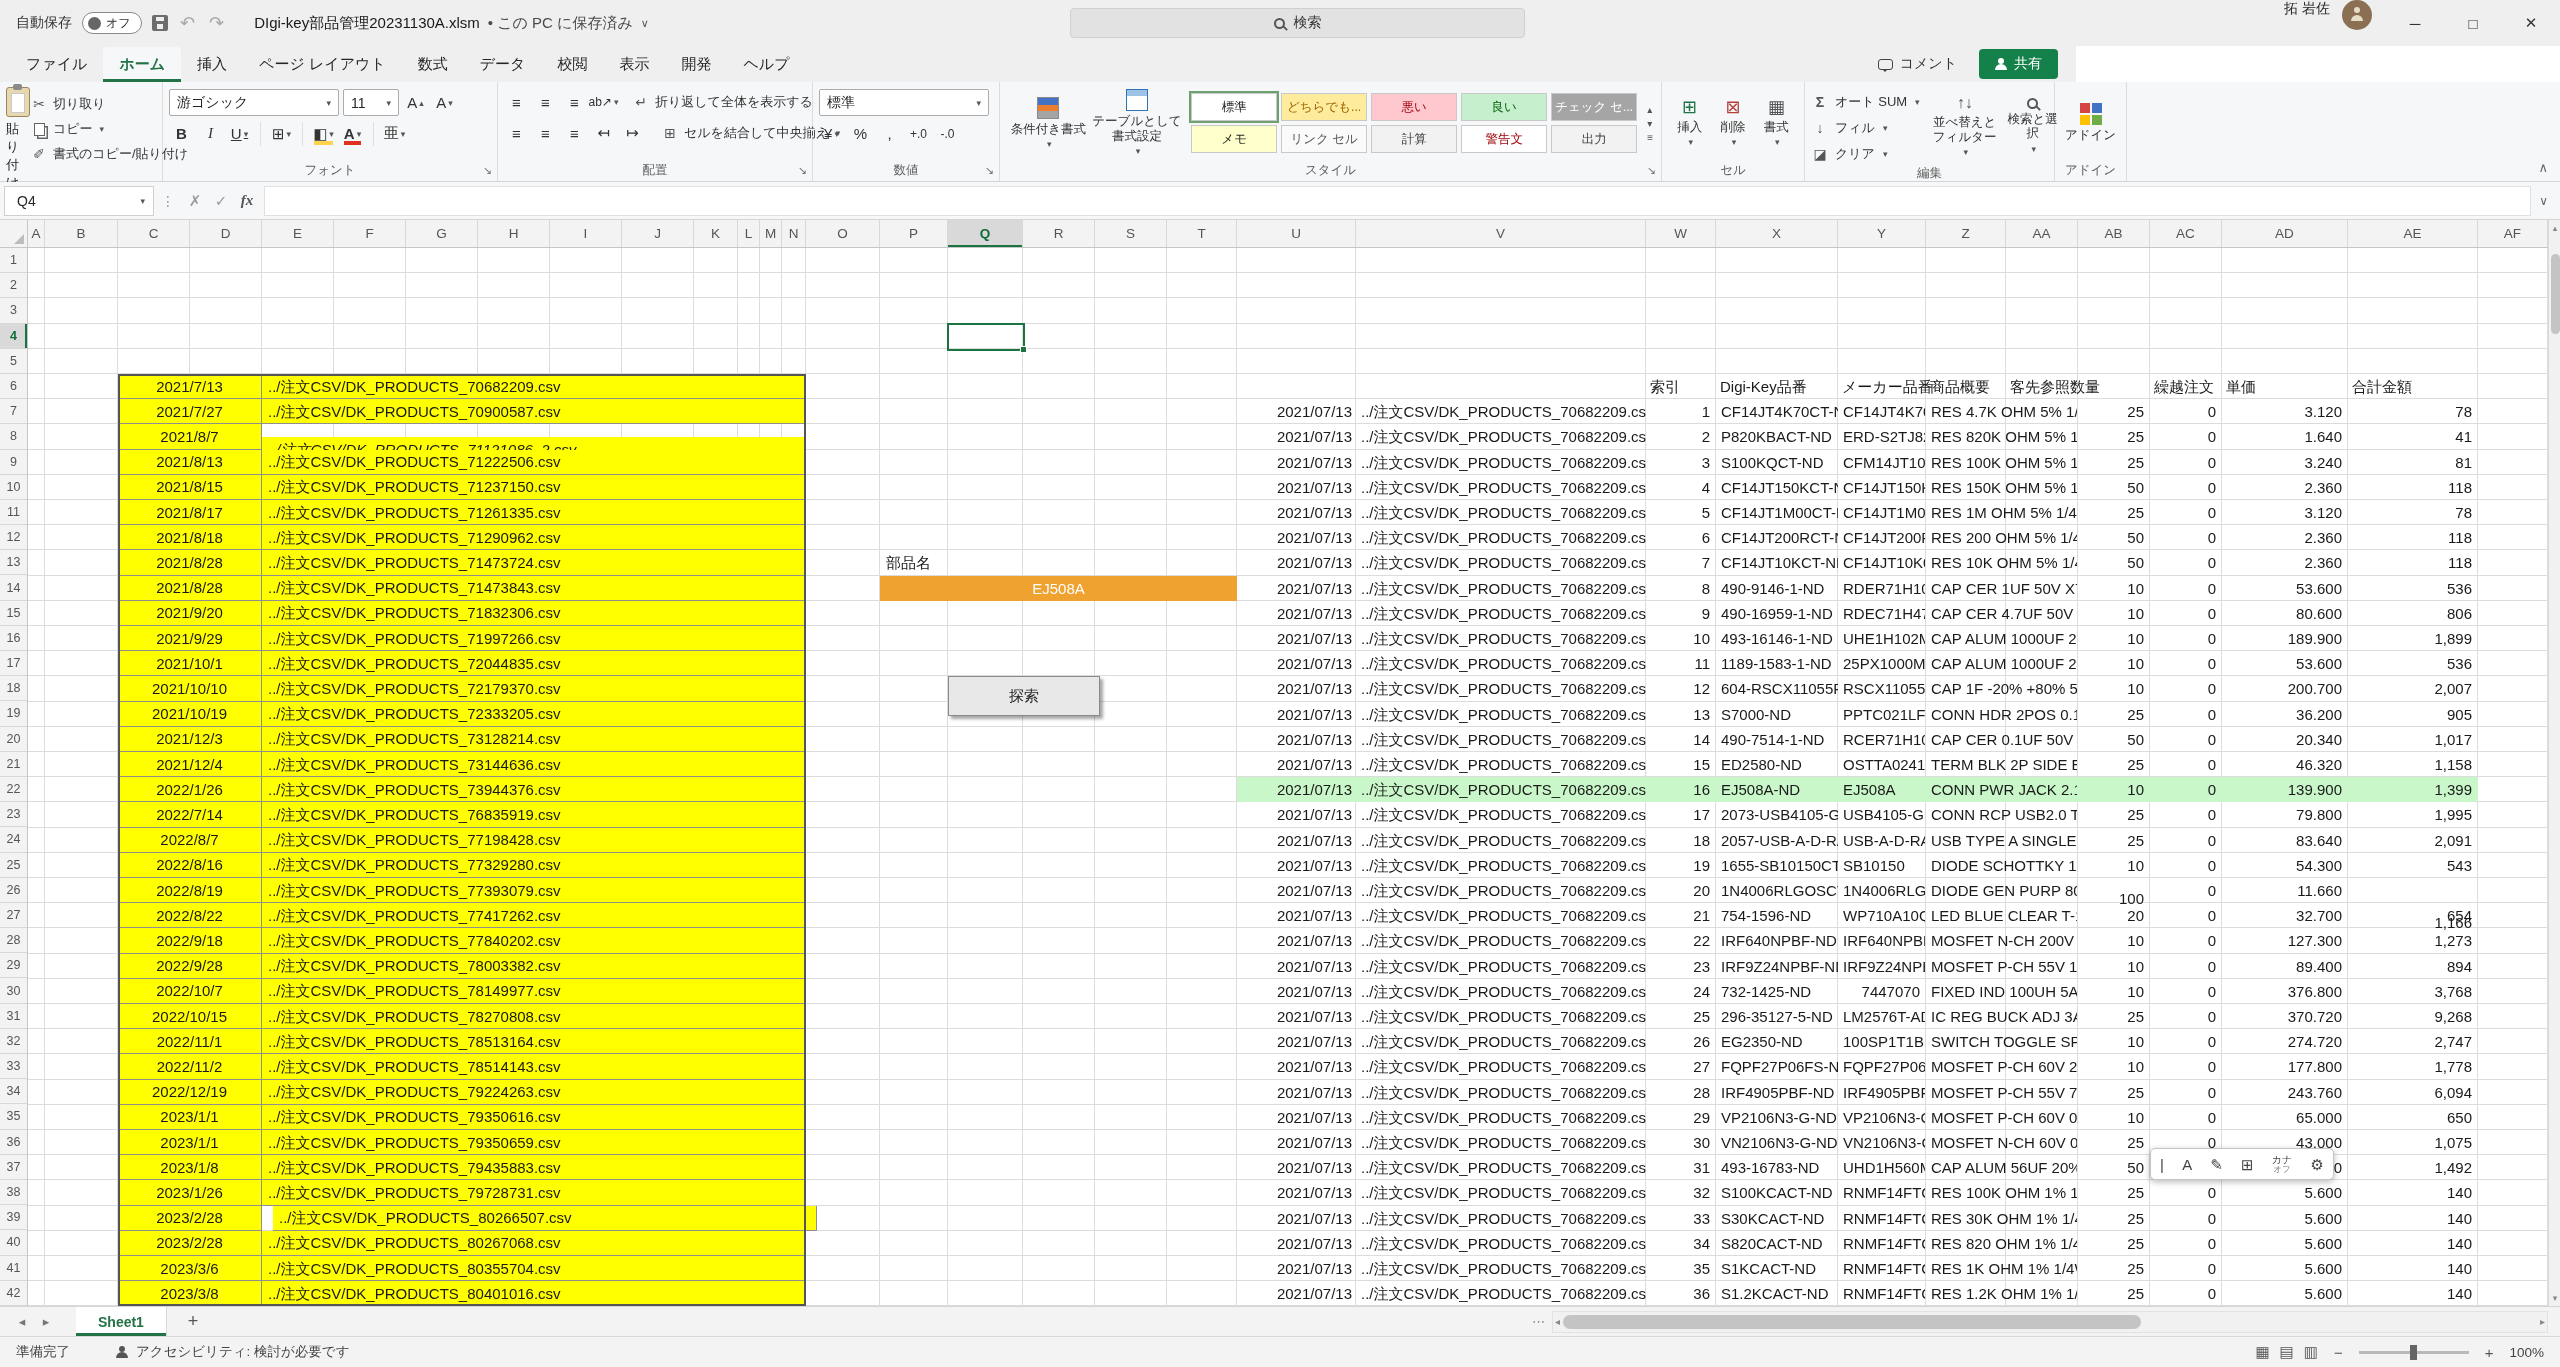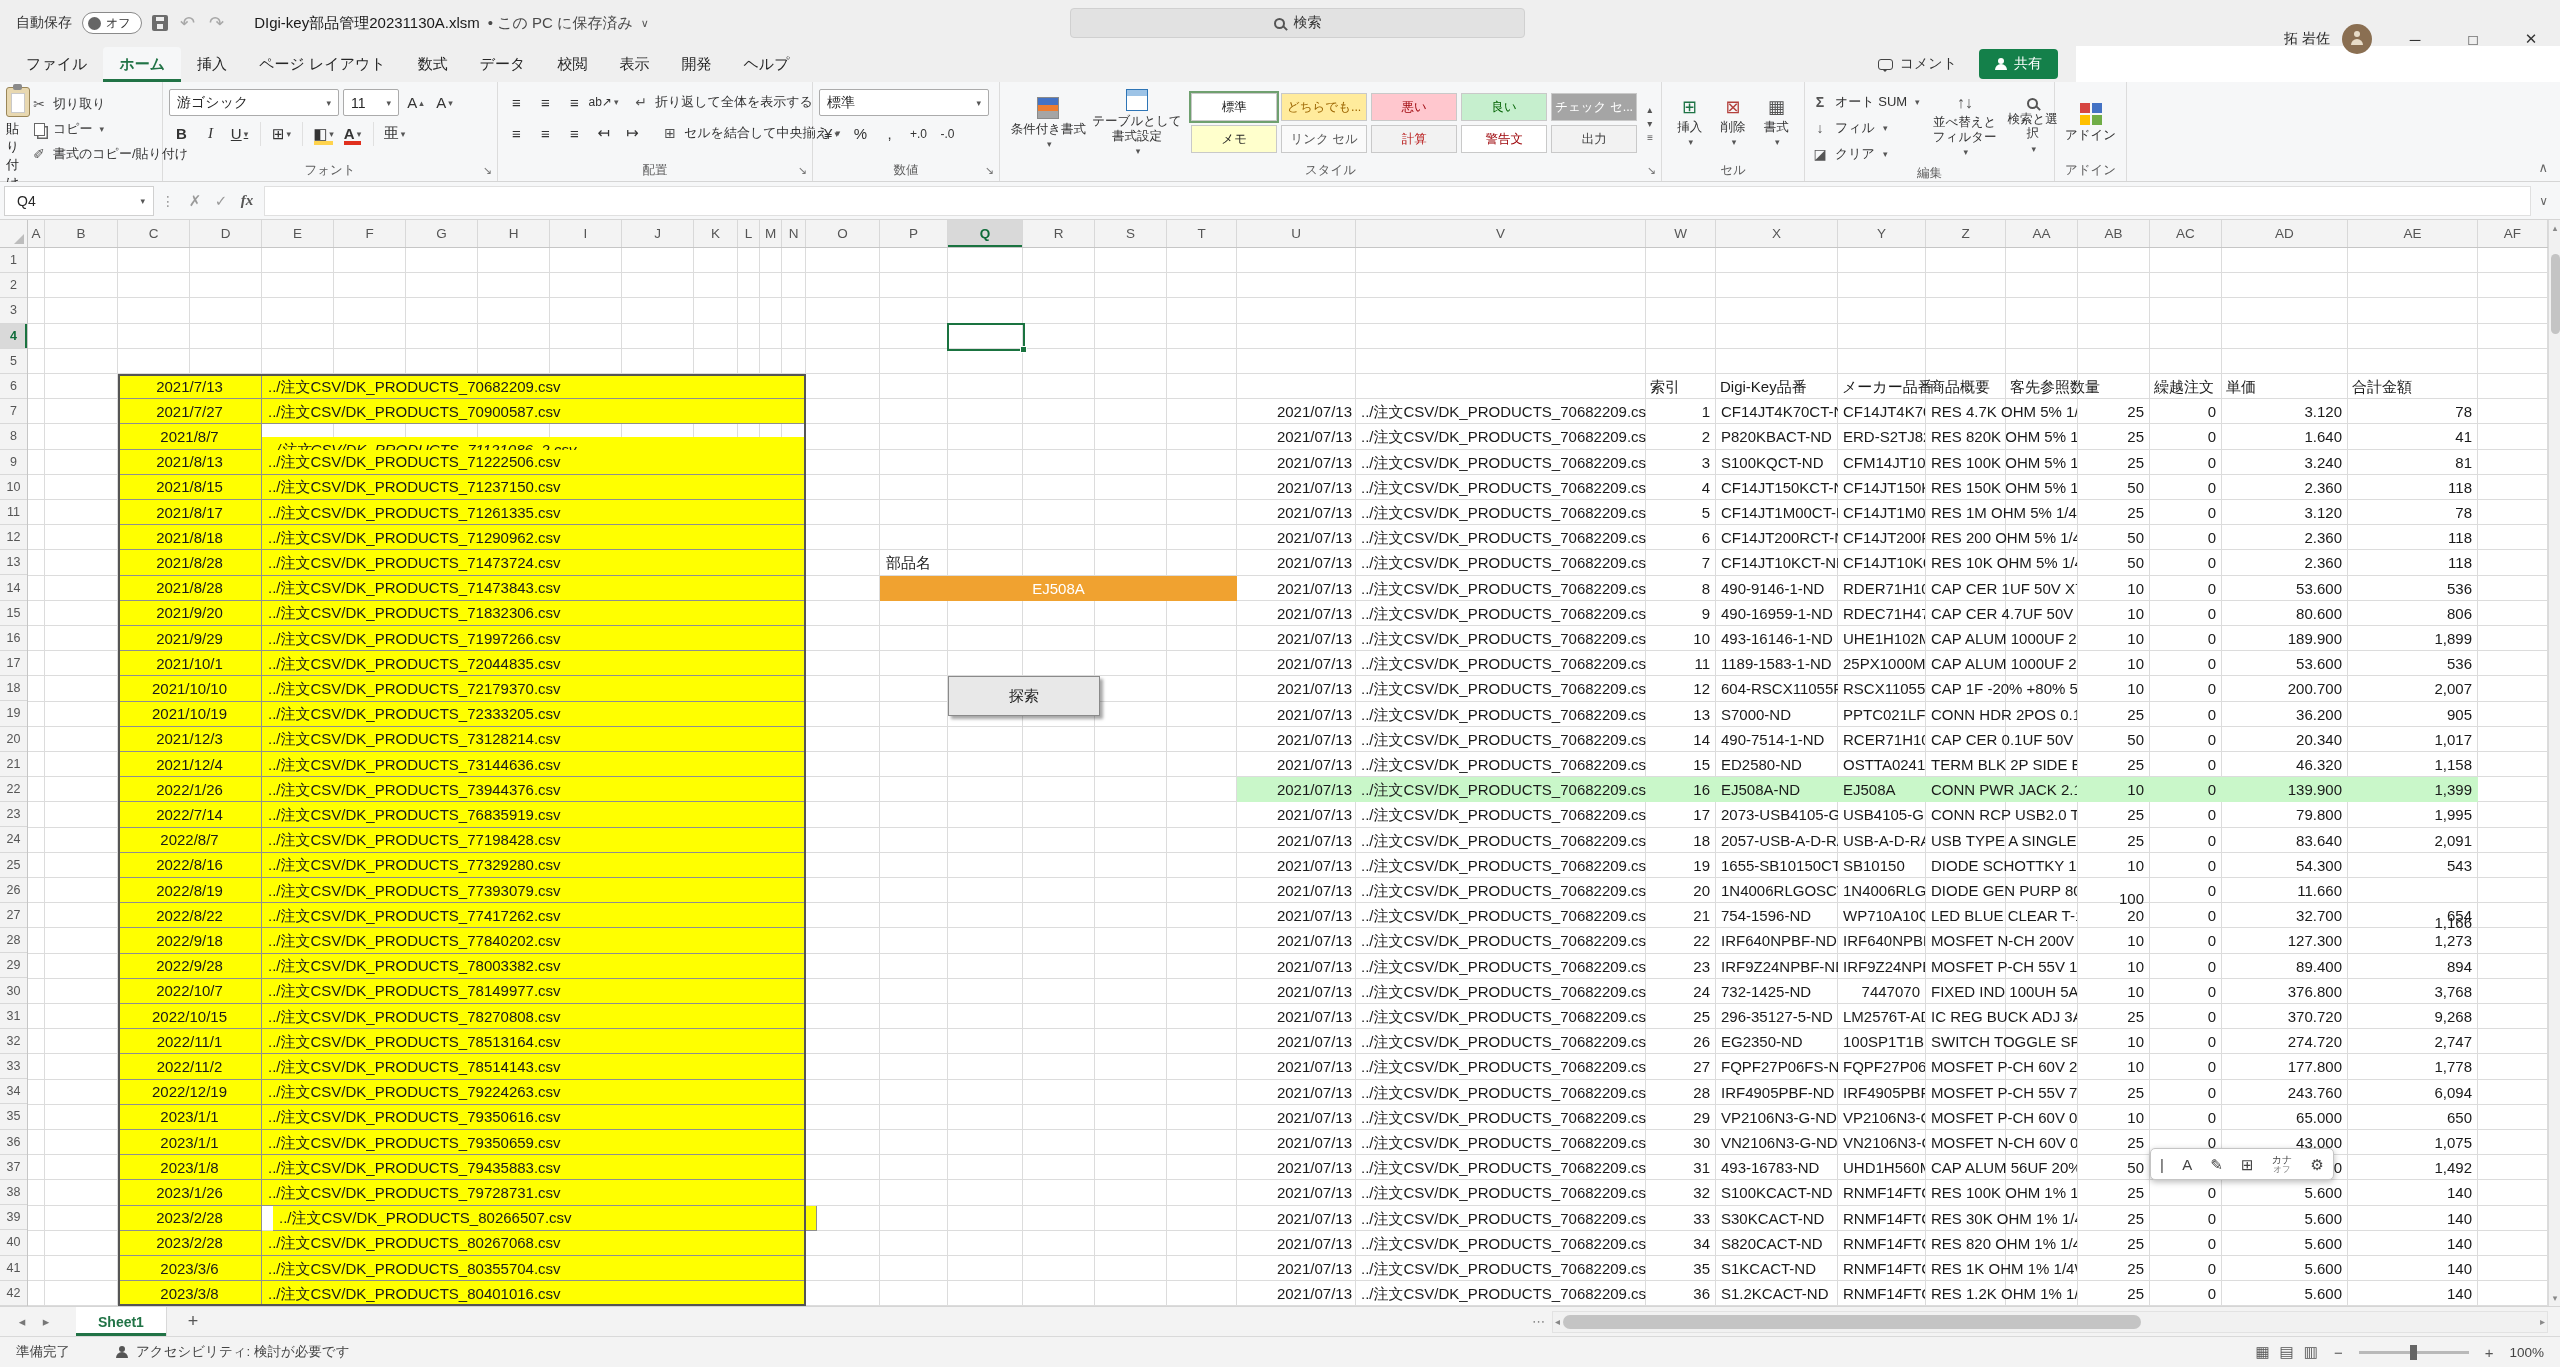--- a/index.html
+++ b/index.html
@@ -18,21 +18,21 @@
   .ic-save{width:16px;height:16px;background:#6d6d6d;border-radius:2px;position:relative;}
   .ic-save::before{content:"";position:absolute;top:2px;left:4px;right:4px;height:4px;background:#EFEFEF;}
   .ic-save::after{content:"";position:absolute;bottom:2px;left:5px;right:5px;height:5px;background:#EFEFEF;}
   .histbtn{font-size:18px;color:#A8A8A8;padding:0 2px;}
   .doc-title{display:flex;align-items:center;gap:8px;margin-left:18px;font-size:15px;color:#1a1a1a;white-space:nowrap;}
   .saved{color:#4a4a4a;}
   .caret{font-size:11px;color:#555;}
   .searchbox{position:absolute;left:1070px;top:8px;width:455px;height:30px;background:#E2E2E2;border:1px solid #D0D0D0;border-radius:4px;display:flex;align-items:center;justify-content:center;gap:9px;color:#333;font-size:14px;}
   .mag{width:11px;height:11px;border:2px solid #555;border-radius:50%;position:relative;display:inline-block;}
   .mag::after{content:"";position:absolute;width:6px;height:2px;background:#555;transform:rotate(45deg);right:-5px;bottom:-2px;}
-  .tb-right{position:absolute;right:0;top:0;height:46px;display:flex;align-items:center;margin-top:16px;}
+  .tb-right{position:absolute;right:0;top:0;height:46px;display:flex;}
   .avatar{width:30px;height:30px;border-radius:50%;background:#8a6f52;position:relative;color:#e8dcc8;}
   .person{position:relative;display:inline-block;width:14px;height:14px;}
   .person::before{content:"";position:absolute;top:0;left:50%;transform:translateX(-50%);width:6px;height:6px;border-radius:50%;background:currentColor;}
   .person::after{content:"";position:absolute;bottom:0;left:50%;transform:translateX(-50%);width:12px;height:6px;border-radius:6px 6px 0 0;background:currentColor;}
   .avatar .person{position:absolute;left:8px;top:7px;}
   .username{font-size:14px;margin:0 12px 0 8px;}
   .winbtn{width:58px;height:46px;display:flex;align-items:center;justify-content:center;font-size:15px;color:#333;}
 
   
   .tabrow{position:absolute;left:0;top:46px;width:2076px;height:36px;background:#EFEFEF;display:flex;align-items:center;}
@@ -357,21 +357,21 @@
           <span class="dd">▾</span>
         </div>
         <div class="gallery" id="style-gallery">
             <span class="chip selected" style="background: rgb(255, 255, 255); color: rgb(31, 31, 31);">標準</span>
             <span class="chip" style="background: rgb(255, 235, 156); color: rgb(156, 101, 0);">どちらでも...</span>
             <span class="chip" style="background: rgb(255, 199, 206); color: rgb(156, 0, 6);">悪い</span>
             <span class="chip" style="background: rgb(198, 239, 206); color: rgb(0, 97, 0);">良い</span>
             <span class="chip" style="background: rgb(165, 165, 165); color: rgb(255, 255, 255);">チェック セ...</span>
             <span class="chip" style="background: rgb(255, 255, 204); color: rgb(31, 31, 31);">メモ</span>
             <span class="chip" style="background: rgb(250, 250, 250); color: rgb(90, 90, 90);">リンク セル</span>
-            <span class="chip" style="background: rgb(242, 242, 242); color: #b91c1c;">計算</span>
+            <span class="chip" style="background: rgb(242, 242, 242); color: #404040;">計算</span>
             <span class="chip" style="background: rgb(255, 255, 255); color: rgb(156, 0, 6);">警告文</span>
             <span class="chip" style="background: rgb(242, 242, 242); color: rgb(63, 63, 63);">出力</span>
           </div>
         <div class="gal-arrows">
           <span>▴</span>
           <span>▾</span>
           <span>≡</span>
         </div>
       </div>
       <div class="rg-label">

